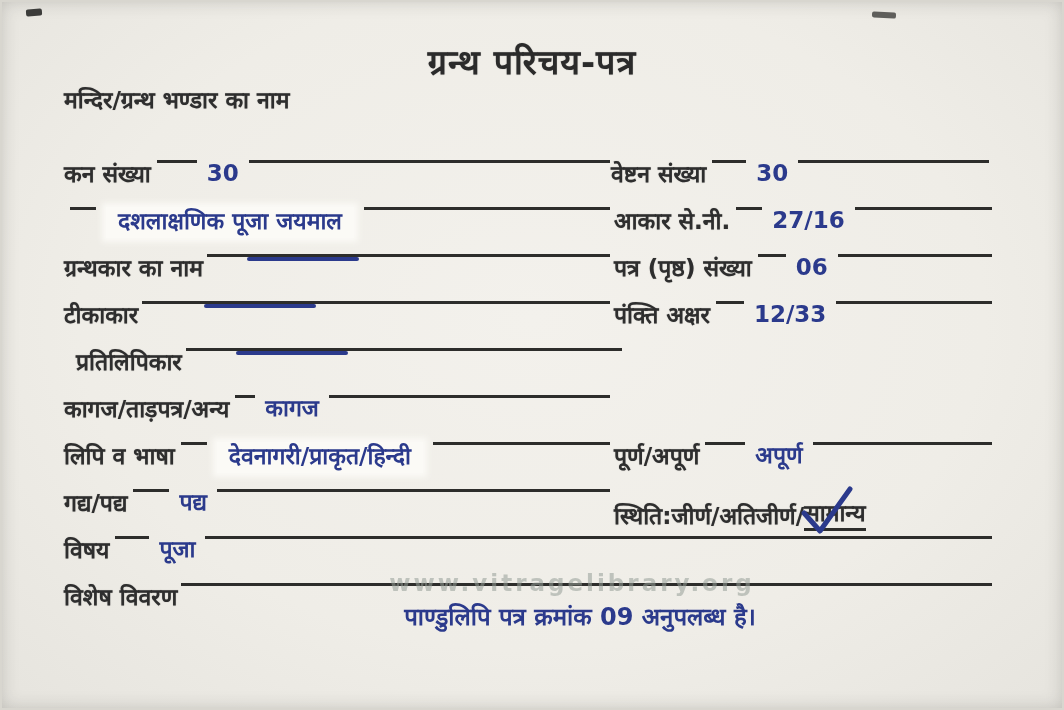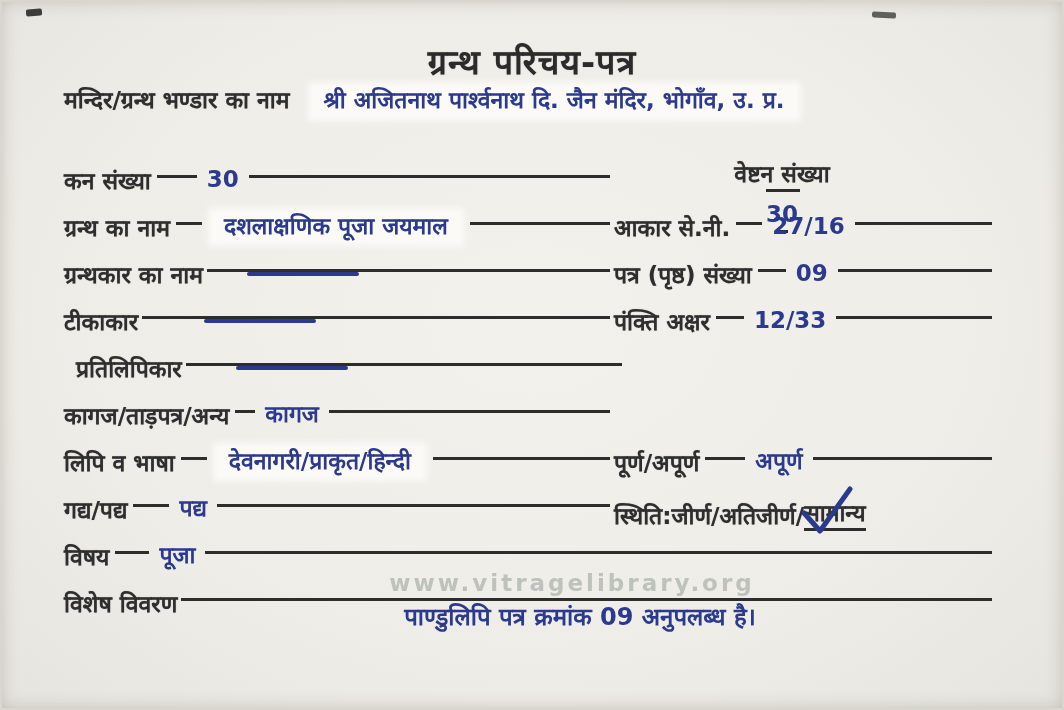--- a/index.html
+++ b/index.html
@@ -7,21 +7,21 @@
   .card{
     position:relative;width:1064px;height:710px;overflow:hidden;
     background:radial-gradient(ellipse at 50% 45%, #f3f1ec 0%, #efede7 60%, #e6e4de 100%);
     box-shadow:inset 0 0 0 2px #d8d6cf, inset 0 0 18px rgba(60,60,55,.25);
   }
   .title{
     position:absolute;top:38px;left:0;width:100%;text-align:center;
     font-size:34px;font-weight:700;color:#2b2b2b;letter-spacing:1px;
     text-shadow:0 0 1px rgba(40,40,40,.4);
   }
-  .row{position:absolute;display:flex;align-items:center;height:42px;}
+  .row{position:absolute;display:flex;align-items:flex-start;height:42px;}
   .lbl{
     font-size:23px;font-weight:600;color:#2e2e2e;white-space:nowrap;
     line-height:1.25;text-shadow:0 0 1px rgba(40,40,40,.35);
   }
   .seg{display:inline-block;border-bottom:3px solid #2d2d2b;margin:0 4px 9px 6px;}
   .line{flex:1;border-bottom:3px solid #2d2d2b;margin:0 2px 9px 4px;position:relative;min-width:10px;}
   .val{
     font-size:23px;font-weight:700;color:#2b3a8c;white-space:nowrap;
     margin:0 6px 2px 6px;line-height:1.2;
   }
@@ -52,59 +52,57 @@
 
 <div class="card">
 
   <div class="mark mark-tl"></div>
   <div class="mark mark-tr"></div>
 
   <div class="title">ग्रन्थ परिचय-पत्र</div>
 
   <div class="temple-row">
     <span class="lbl">मन्दिर/ग्रन्थ भण्डार का नाम</span>
-    <span class="val strip">श्री अजितनाथ पार्श्वनाथ दि. जैन मंदिर, भोगाँव, उ. प्र.</span>
   </div>
 
   <div class="row" style="top:160px;left:64px;width:548px;">
     <span class="lbl">कन संख्या</span>
     <span class="seg" style="width:40px"></span>
     <span class="val">30</span>
     <span class="line"></span>
   </div>
-  <div class="row" style="top:160px;left:592px;width:380px;flex-direction:column;">
+  <div class="row" style="top:160px;left:611px;width:380px;">
     <span class="lbl">वेष्टन संख्या</span>
     <span class="seg" style="width:34px"></span>
     <span class="val">30</span>
     <span class="line"></span>
   </div>
 
   <div class="row" style="top:207px;left:64px;width:548px;">
-    <span class="lbl">ग्रन्थ का नाम</span>
     <span class="seg" style="width:26px"></span>
     <span class="val strip">दशलाक्षणिक पूजा जयमाल</span>
     <span class="line"></span>
   </div>
   <div class="row" style="top:207px;left:614px;width:380px;">
     <span class="lbl">आकार से.नी.</span>
     <span class="seg" style="width:26px"></span>
     <span class="val">27/16</span>
     <span class="line"></span>
   </div>
 
   <div class="row" style="top:254px;left:64px;width:548px;">
     <span class="lbl">ग्रन्थकार का नाम</span>
     <span class="line">
       <i class="pen-dash" style="left:40px;width:112px;"></i>
     </span>
   </div>
   <div class="row" style="top:254px;left:614px;width:380px;">
     <span class="lbl">पत्र (पृष्ठ) संख्या</span>
     <span class="seg" style="width:28px"></span>
-    <span class="val">09</span>
+    <span class="val">06</span>
     <span class="line"></span>
   </div>
 
   <div class="row" style="top:301px;left:64px;width:548px;">
     <span class="lbl">टीकाकार</span>
     <span class="line">
       <i class="pen-dash" style="left:62px;width:112px;"></i>
     </span>
   </div>
   <div class="row" style="top:301px;left:614px;width:380px;">

